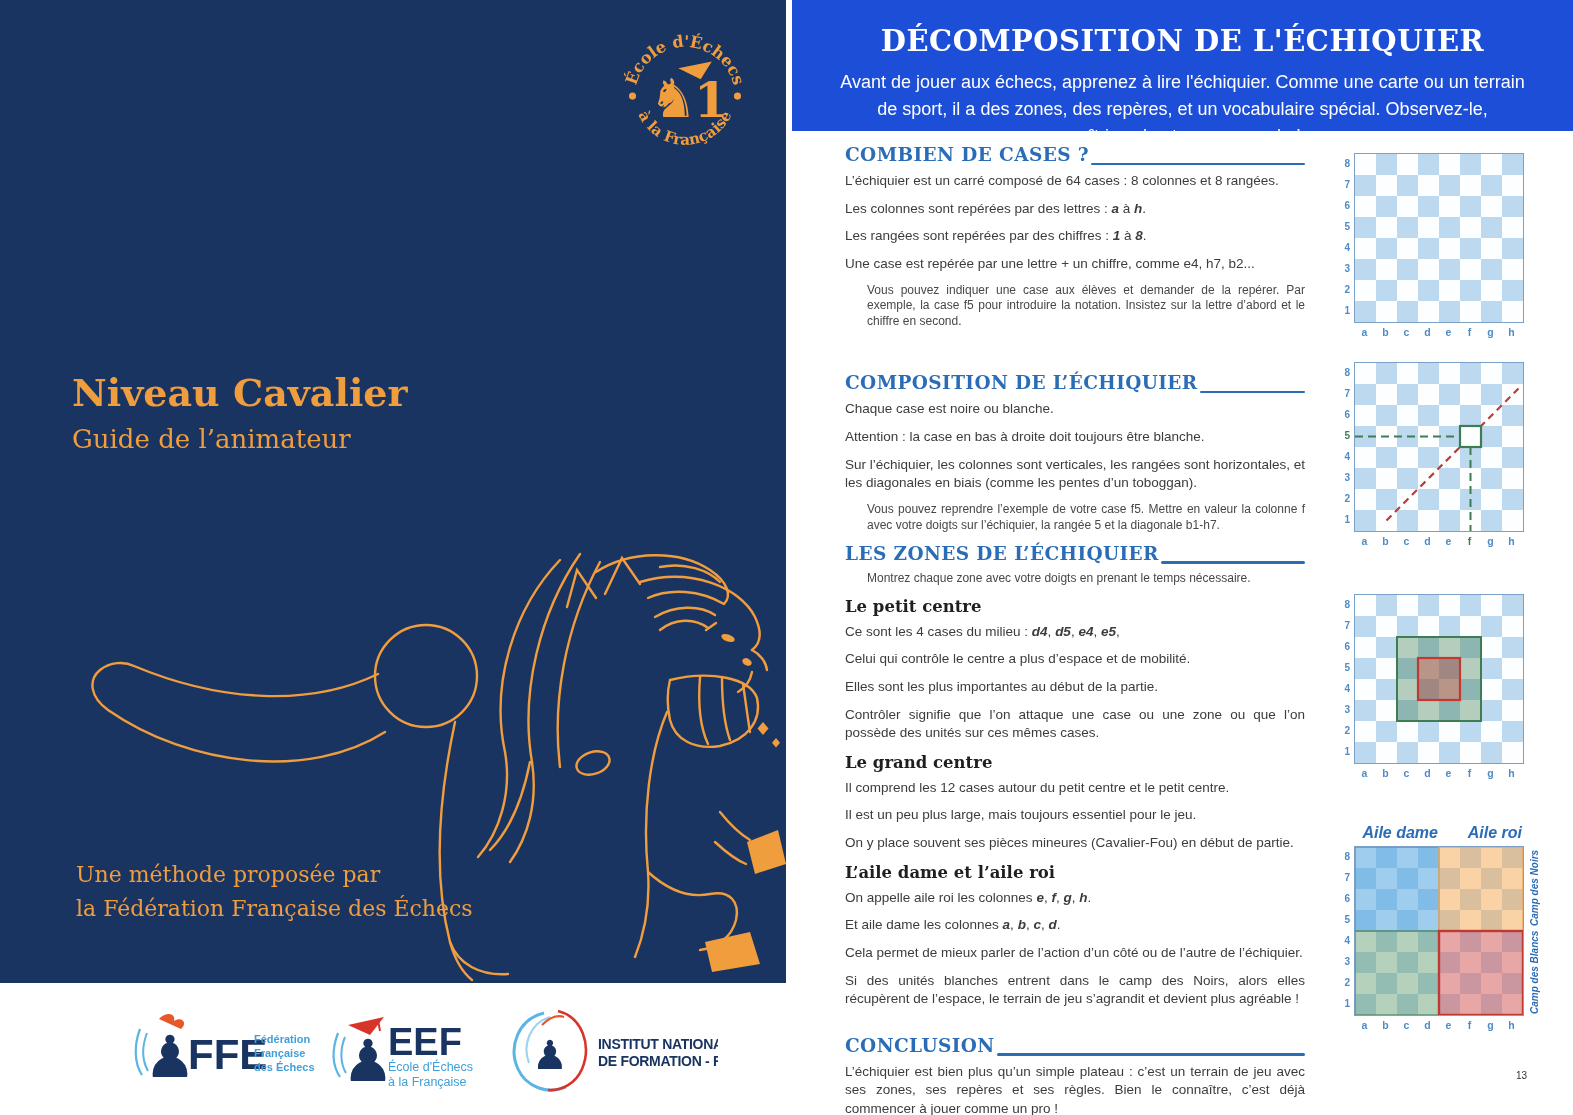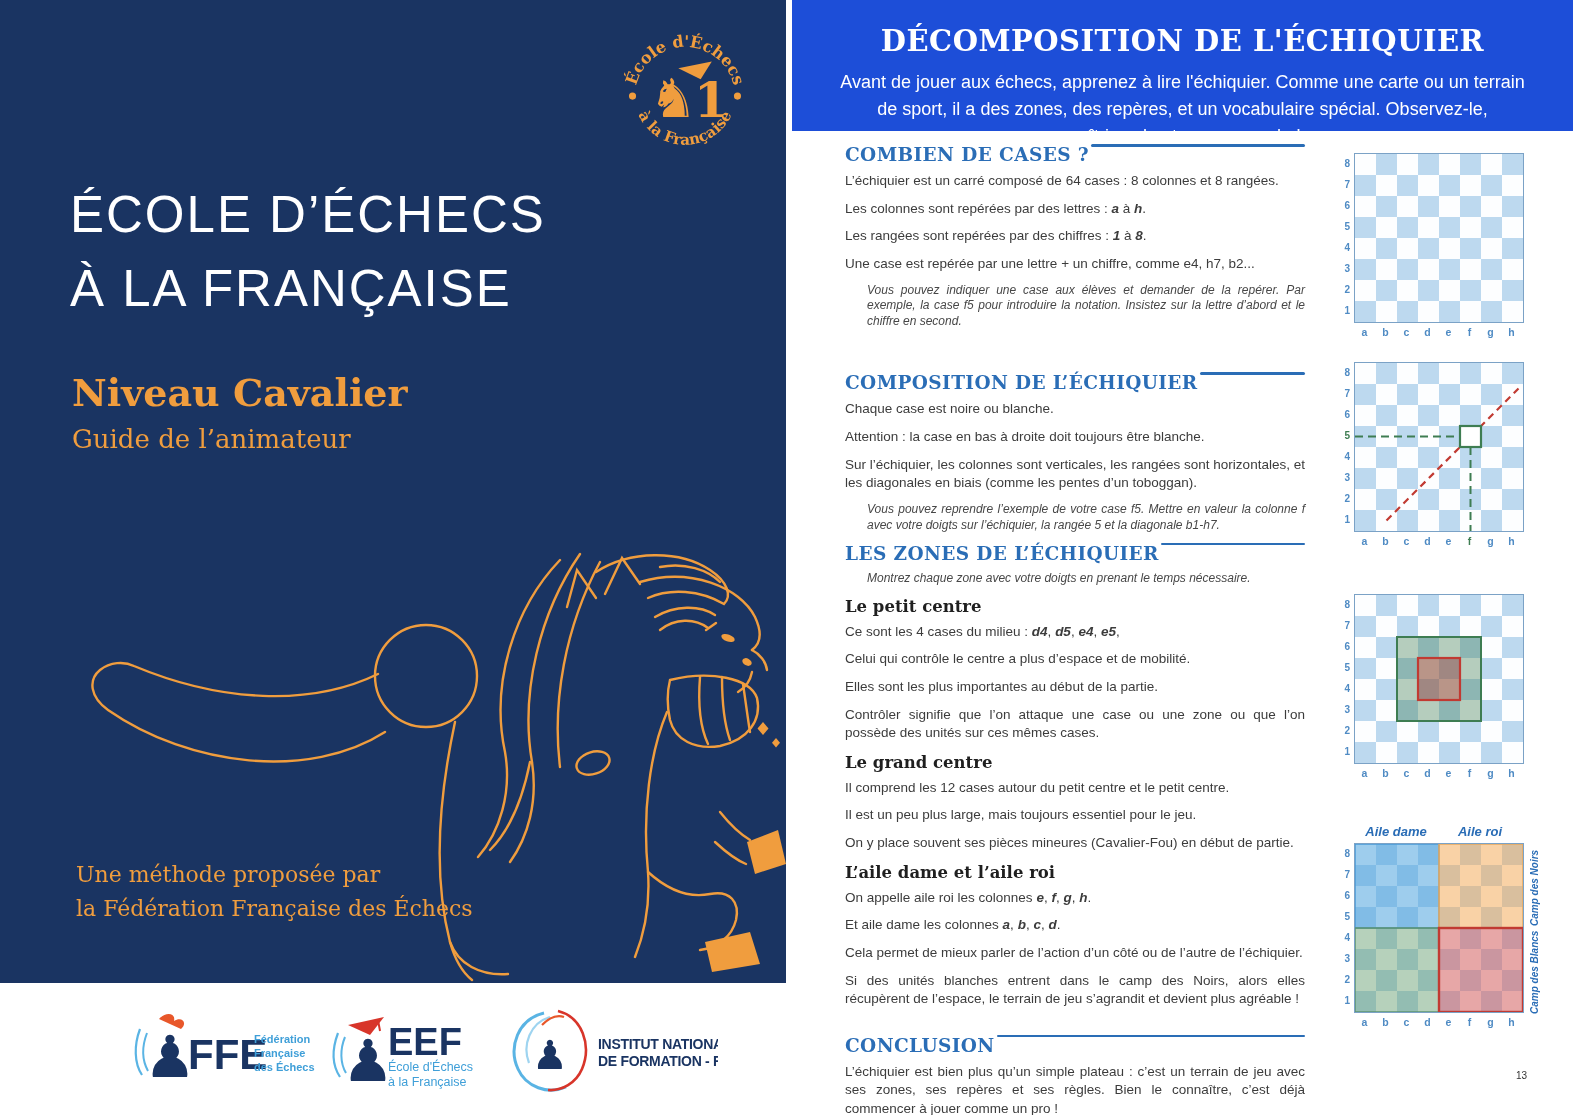--- a/index.html
+++ b/index.html
@@ -19,47 +19,47 @@
   
   .logo-strip{position:absolute;left:0;top:983px;width:792px;height:132px;background:#ffffff;}
   .logo{position:absolute;top:24px;}
   .logo-ffe{left:126px;} .logo-eef{left:326px;} .logo-inf{left:498px;}
   
   .right-header{position:absolute;left:792px;top:0;width:781px;height:131px;background:#1d4ed8;color:#fff;}
   .right-header .title{font-family:"DejaVu Serif",serif;font-weight:bold;font-size:29px;text-align:center;
                        margin-top:24px;letter-spacing:0.5px;}
   .right-header .subtitle{font-size:18px;line-height:1.5;text-align:center;margin:11px 45px 0 45px;}
   .text-col{position:absolute;left:845px;top:144px;width:460px;color:#3c3c3c;}
-  .sec-head{display:flex;align-items:flex-start;gap:2px;margin-bottom:7px;}
+  .sec-head{display:flex;align-items:flex-end;gap:2px;margin-bottom:7px;}
   .sec-head .h{font-family:"DejaVu Serif",serif;font-weight:bold;font-size:18.5px;color:#2a6db6;
                letter-spacing:0.4px;white-space:nowrap;}
   .sec-head .rule{flex:1;height:2.5px;background:#2a6db6;border-radius:2px;}
   .text-col p{font-size:13.5px;line-height:1.38;margin:0 0 9px 0;}
   .text-col p.just{text-align:justify;}
-  .note{font-style:italic;font-size:12px;line-height:1.33;color:#474747;text-align:justify;
+  .note{font-size:12px;line-height:1.33;color:#474747;text-align:justify;
         margin:1px 0 8px 22px;}
   .em{font-weight:bold;font-style:italic;}
   .subhead{font-family:"DejaVu Serif",serif;font-weight:bold;font-size:16.5px;color:#1f1f1f;margin:10px 0 7px 0;}
   .mt-lg{margin-top:42px;} .mt-md{margin-top:9px;} .mt-concl{margin-top:26px;}
   .page-num{position:absolute;left:1516px;top:1070px;font-size:10px;color:#333;}
   
   .board{position:absolute;left:1337px;width:220px;}
   .board-inner{position:relative;width:170px;margin-left:17px;}
   .board-grid{display:grid;grid-template-columns:repeat(8,21px);grid-template-rows:repeat(8,21px);
               border:1px solid #7ba2c6;width:168px;height:168px;}
   .cell.light{background:#fdfeff;} .cell.dark{background:#bdd9ef;}
   .overlay{position:absolute;left:1px;top:1px;width:168px;height:168px;}
   .rank-col{position:absolute;left:-17px;top:0;width:13px;}
   .rank-label{height:21px;line-height:21px;font-size:10px;font-weight:bold;color:#4f8bc4;text-align:right;}
   .file-row{display:flex;margin-left:17px;margin-top:3px;}
   .file-label{width:21px;text-align:center;font-size:10.5px;font-weight:bold;color:#4f8bc4;}
   .hl{color:#3e7d52;}
   .quad-labels{display:flex;width:168px;margin-left:17px;margin-bottom:4px;}
-  .quad-labels span{width:84px;text-align:center;font-style:italic;font-weight:bold;
-                    font-size:13px;color:#2a6db6;}
+  .quad-labels span{width:84px;text-align:right;font-style:italic;font-weight:bold;
+                    font-size:16px;color:#2a6db6;}
   .side-label{position:absolute;left:192px;width:16px;height:84px;writing-mode:vertical-rl;
               transform:rotate(180deg);text-align:center;font-style:italic;font-weight:bold;
               font-size:10px;color:#2a6db6;white-space:nowrap;}
 </style>
 </head>
 <body>
 
 <div class="page">
 
   <div class="left-page">
@@ -75,24 +75,20 @@
       <text font-family="DejaVu Serif,serif" font-weight="bold" font-size="13.5" fill="#f09d3e">
         <textPath href="#arcBot" startOffset="50%" text-anchor="middle">à la Française</textPath>
       </text>
       <circle cx="13" cy="61" r="3.2" fill="#f09d3e"></circle>
       <circle cx="107" cy="61" r="3.2" fill="#f09d3e"></circle>
       <text x="28" y="80" font-size="48" fill="#f09d3e">♞</text>
       <text x="68" y="80" font-family="DejaVu Serif,serif" font-weight="bold" font-size="44" fill="#f09d3e">1</text>
       <path d="M54,36 L84,30 L74,46 Z" fill="#f09d3e"></path>
     </svg>
 
-    <div class="main-title">
-      <div>ÉCOLE D’ÉCHECS</div>
-      <div>À LA FRANÇAISE</div>
-    </div>
 
     <div class="level-block">
       <div class="level-title">Niveau Cavalier</div>
       <div class="level-sub">Guide de l’animateur</div>
     </div>
 
     <svg class="horse" viewBox="0 0 726 471">
       <g fill="none" stroke="#f09d3e" stroke-width="2.4" stroke-linecap="round">
         <circle cx="366" cy="164" r="51"></circle>
         <path d="M325,220 C250,268 130,255 48,198 C30,185 28,168 40,158 C50,150 64,149 74,154 C160,190 250,195 318,162"></path>

